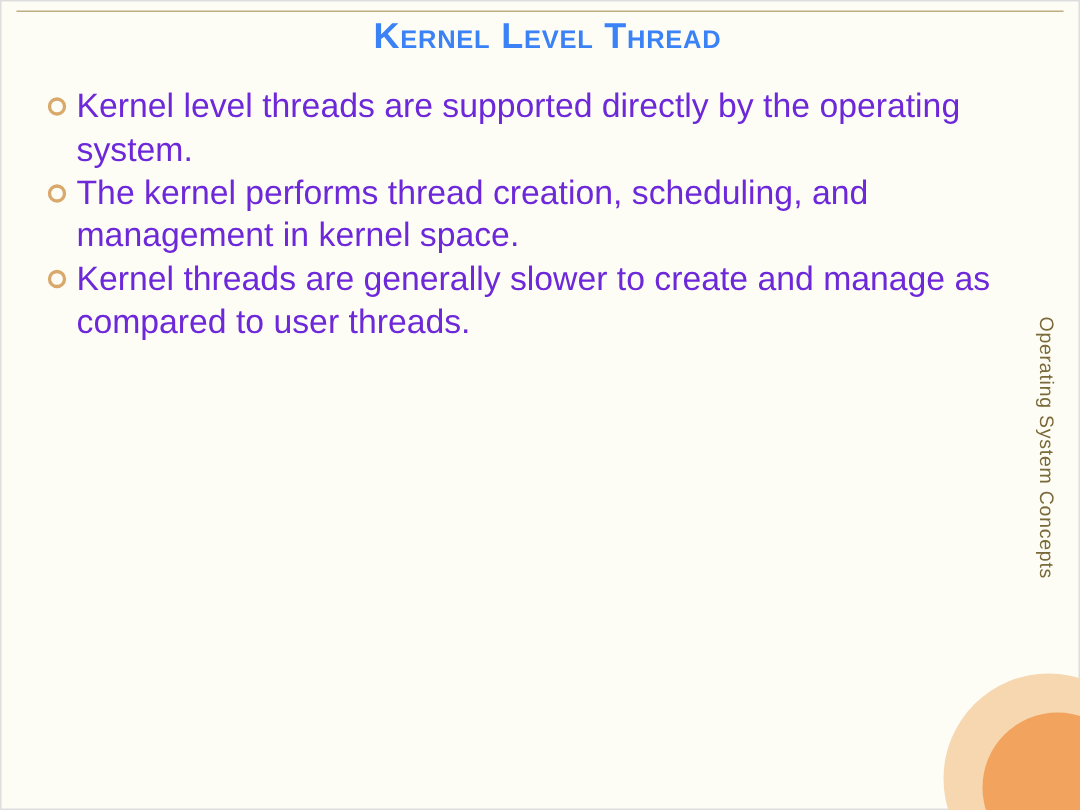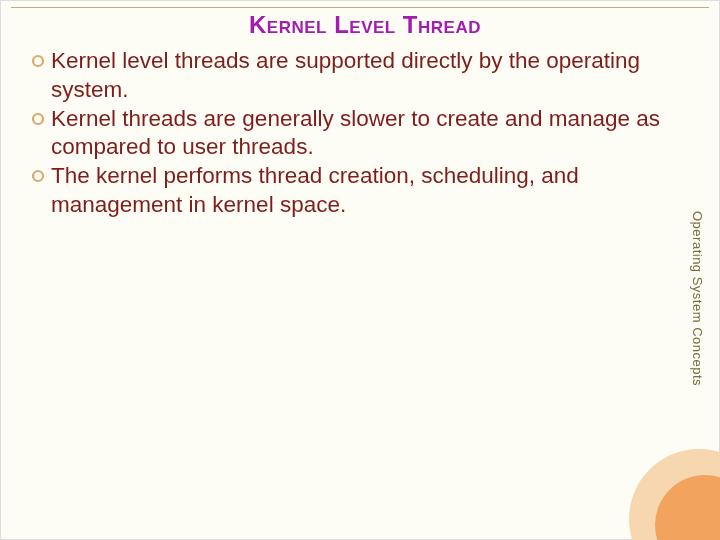--- a/index.html
+++ b/index.html
@@ -23,28 +23,28 @@
     position: absolute;
     top: 6px;
     left: 10px;
     right: 10px;
     border-top: 1px solid #bfae82;
   }
   .title {
     text-align: center;
     font-size: 24px;
     font-variant: small-caps;
-    color: #a21caf;
+    color: #3b82f6;
     letter-spacing: 0.5px;
     margin-top: 2px;
-    margin-bottom: 8px;
+    margin-bottom: 18px;
   }
   .content {
     font-size: 22.5px;
-    color: #7f1d1d;
+    color: #6d28d9;
     line-height: 1.28;
   }
   .item {
     display: flex;
     align-items: flex-start;
     margin-bottom: 0;
   }
   .bullet {
     flex: 0 0 auto;
     width: 16px;
@@ -100,30 +100,30 @@
       </span>
       <span class="text">Kernel level threads are supported directly by the operating system.</span>
     </div>
 
     <div class="item">
       <span class="bullet">
         <svg width="14" height="14" viewBox="0 0 14 14">
             <circle cx="7" cy="7" r="5" fill="none" stroke="#d9a96b" stroke-width="2.2"></circle>
           </svg>
       </span>
-      <span class="text">Kernel threads are generally slower to create and manage as compared to user threads.</span>
+      <span class="text">The kernel performs thread creation, scheduling, and management in kernel space.</span>
     </div>
 
     <div class="item">
       <span class="bullet">
         <svg width="14" height="14" viewBox="0 0 14 14">
             <circle cx="7" cy="7" r="5" fill="none" stroke="#d9a96b" stroke-width="2.2"></circle>
           </svg>
       </span>
-      <span class="text">The kernel performs thread creation, scheduling, and management in kernel space.</span>
+      <span class="text">Kernel threads are generally slower to create and manage as compared to user threads.</span>
     </div>
 
 
 
   </div>
 
   <div class="side-label">Operating System Concepts</div>
 
   <div class="corner-circle-outer"></div>
   <div class="corner-circle-inner"></div>

